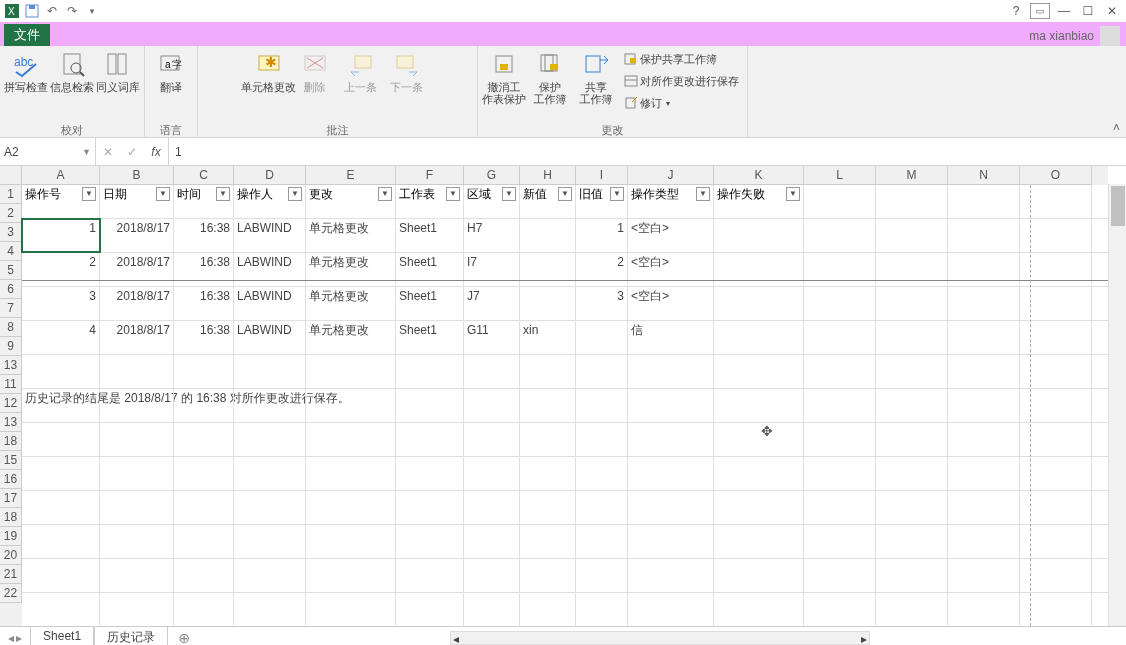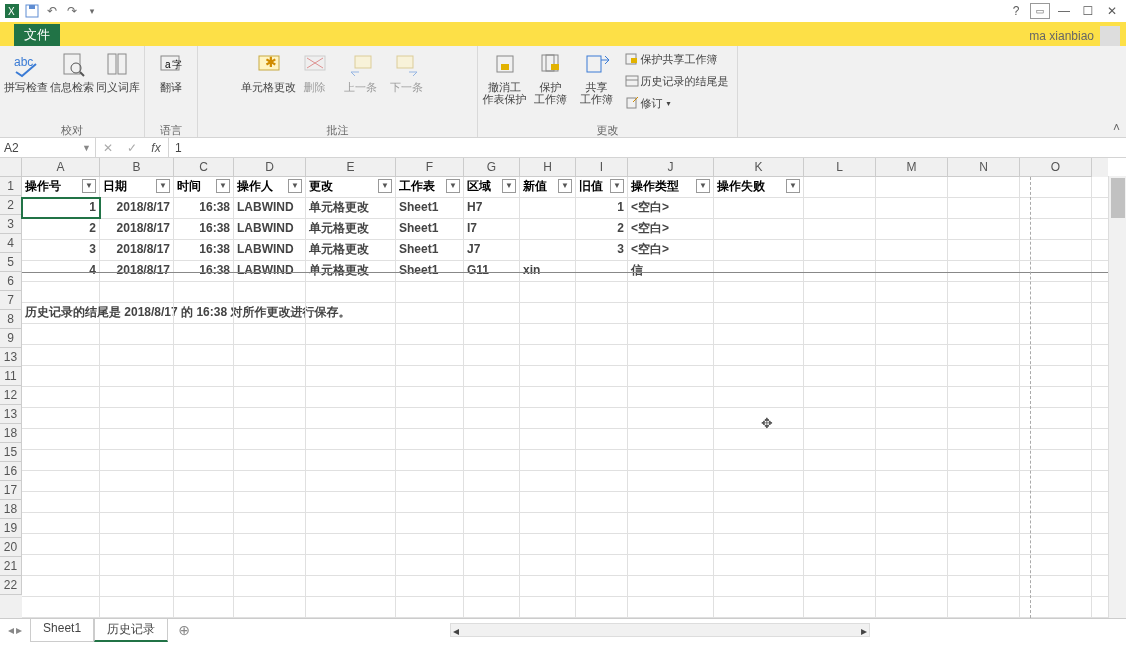--- a/index.html
+++ b/index.html
@@ -7,57 +7,57 @@
 
 
 .titlebar { height: 22px; background: #fff; display: flex; align-items: center; border-bottom: 0; position: relative; }
 .titlebar .qat { display: flex; align-items: center; gap: 4px; padding-left: 4px; }
 .qat .qicon { width: 16px; height: 16px; display: flex; align-items: center; justify-content: center; color: #6a6a6a; }
 .titlebar .title { position: absolute; left: 50%; transform: translateX(-50%); font-size: 12px; color: #8a8a8a; }
 .titlebar .winbtns { margin-left: auto; display: flex; gap: 4px; padding-right: 4px; }
 .winbtns .wb { width: 20px; height: 16px; display: flex; align-items: center; justify-content: center; color: #5a5a5a; font-size: 12px; }
 
 
-.tabs { height: 24px; display: flex; align-items: flex-end; background: #fde047; padding-left: 14px; }
+.tabs { height: 24px; display: flex; align-items: flex-end; background: #f0abfc; padding-left: 4px; }
 .tabs .file { background: #217346; color: #fff; height: 22px; padding: 0 10px; display: flex; align-items: center; font-size: 13px; }
 .tabs .tab { padding: 0 10px; height: 22px; display: flex; align-items: center; font-size: 13px; color: #444; cursor: pointer; }
 .tabs .tab.active { border: 1px solid #d4d4d4; border-bottom: 1px solid #f1f1f1; background: #f1f1f1; color: #217346; }
 .tabs .user { margin-left: auto; display: flex; align-items: center; gap: 6px; padding-right: 6px; color: #666; }
 .tabs .user .avatar { width: 20px; height: 20px; background: #ddd; }
 
 
 .ribbon { height: 92px; background: #f1f1f1; border-bottom: 1px solid #d4d4d4; display: flex; position: relative; }
 .rgroup { border-right: 1px solid #d9d9d9; display: flex; flex-direction: column; align-items: center; padding: 2px 6px 0 6px; }
 .rgroup .items { display: flex; gap: 6px; align-items: flex-start; flex: 1; }
 .rgroup .glabel { font-size: 11px; color: #666; text-align: center; padding: 2px 0; height: 16px; }
 .rbtn-lg { width: 40px; display: flex; flex-direction: column; align-items: center; gap: 1px; cursor: pointer; }
 .rbtn-lg .ricon { width: 32px; height: 32px; display: flex; align-items: center; justify-content: center; }
 .rbtn-lg .rlabel { font-size: 11px; text-align: center; line-height: 12px; white-space: nowrap; }
 .rstack { display: flex; flex-direction: column; gap: 0; font-size: 11px; }
 .rstack .srow { display: flex; align-items: center; gap: 2px; height: 22px; padding: 0 2px; cursor: pointer; white-space: nowrap; }
 .rstack .srow.highlight { background: #fde5a0; border: 1px solid #d4a43b; }
 .ribbon .collapse { position: absolute; right: 6px; bottom: 2px; color: #666; font-size: 12px; cursor: pointer; }
 
 
-.fbar { height: 20px; display: flex; align-items: stretch; border-bottom: 1px solid #d4d4d4; background: #fff; }
+.fbar { height: 28px; display: flex; align-items: stretch; border-bottom: 1px solid #d4d4d4; background: #fff; }
 .fbar .namebox { width: 96px; border-right: 1px solid #d4d4d4; display: flex; align-items: center; padding: 0 4px; font-size: 12px; }
 .fbar .namebox .dd { margin-left: auto; color: #888; font-size: 9px; }
 .fbar .fxbtns { display: flex; align-items: center; border-right: 1px solid #d4d4d4; }
 .fbar .fxb { width: 24px; display: flex; align-items: center; justify-content: center; color: #aaa; }
 .fbar .finput { flex: 1; padding: 0 6px; display: flex; align-items: center; }
 
 
 .gridwrap { position: relative; height: 460px; overflow: hidden; background: #fff; }
 .corner { position: absolute; left: 0; top: 0; width: 22px; height: 19px; background: #f0f0f0; border-right: 1px solid #ccc; border-bottom: 1px solid #ccc; }
 .colheads { position: absolute; left: 22px; top: 0; right: 18px; height: 19px; display: flex; background: #f0f0f0; }
 .colheads .ch { border-right: 1px solid #ccc; border-bottom: 1px solid #ccc; text-align: center; font-size: 12px; color: #555; line-height: 18px; }
 .rowheads { position: absolute; left: 0; top: 19px; width: 22px; bottom: 0; background: #f0f0f0; }
 .rowheads .rh { height: 19px; border-right: 1px solid #ccc; border-bottom: 1px solid #ccc; text-align: center; font-size: 12px; color: #555; line-height: 18px; }
 .cells { position: absolute; left: 22px; top: 19px; right: 18px; bottom: 0; }
-.row { height: 21px; display: flex; border-bottom: 1px solid #e0e0e0; font-weight: bold; }
+.row { height: 34px; display: flex; border-bottom: 1px solid #e0e0e0; }
 .cell { border-right: 1px solid #e0e0e0; font-size: 12px; padding: 0 3px; line-height: 18px; overflow: hidden; white-space: nowrap; }
 .cell.num { text-align: right; }
 .cell.header { color: #000; }
 .filterbtn { float: right; width: 14px; height: 14px; border: 1px solid #999; background: #fff; margin-top: 2px; margin-left: 2px; display: flex; align-items: center; justify-content: center; font-size: 8px; color: #555; }
 .sel { outline: 2px solid #217346; outline-offset: -1px; }
 .vscroll { position: absolute; right: 0; top: 18px; width: 18px; bottom: 0; background: #f1f1f1; border-left: 1px solid #ddd; }
 .vscroll .thumb { width: 14px; margin: 2px; background: #c1c1c1; height: 40px; }
 .dashed-col { position: absolute; top: 19px; bottom: 0; border-right: 1px dashed #aaa; pointer-events: none; }
 .solid-line { position: absolute; left: 0; right: 0; border-top: 1px solid #888; pointer-events: none; }
 .cursor-cross { position: absolute; left: 761px; top: 257px; font-size: 14px; color: #555; pointer-events: none; }
@@ -245,21 +245,21 @@
               <rect x="1" y="2" width="10" height="10" fill="none" stroke="#888"></rect>
               <rect x="6" y="6" width="6" height="5" fill="#e2b200"></rect>
             </svg>
             <span>保护共享工作簿</span>
           </div>
         <div class="srow">
             <svg width="14" height="14">
               <rect x="1" y="2" width="12" height="10" fill="none" stroke="#888"></rect>
               <line x1="1" y1="6" x2="13" y2="6" stroke="#888"></line>
             </svg>
-            <span>历史记录的结尾是</span>
+            <span>对所作更改进行保存</span>
           </div>
         <div class="srow">
             <svg width="14" height="14">
               <rect x="2" y="2" width="9" height="10" fill="none" stroke="#888"></rect>
               <path d="M8 6 L13 1" stroke="#d08b00"></path>
             </svg>
             <span>修订</span>
             <span style="font-size:8px;margin-left:2px">▾</span>
           </div>
       </div>

